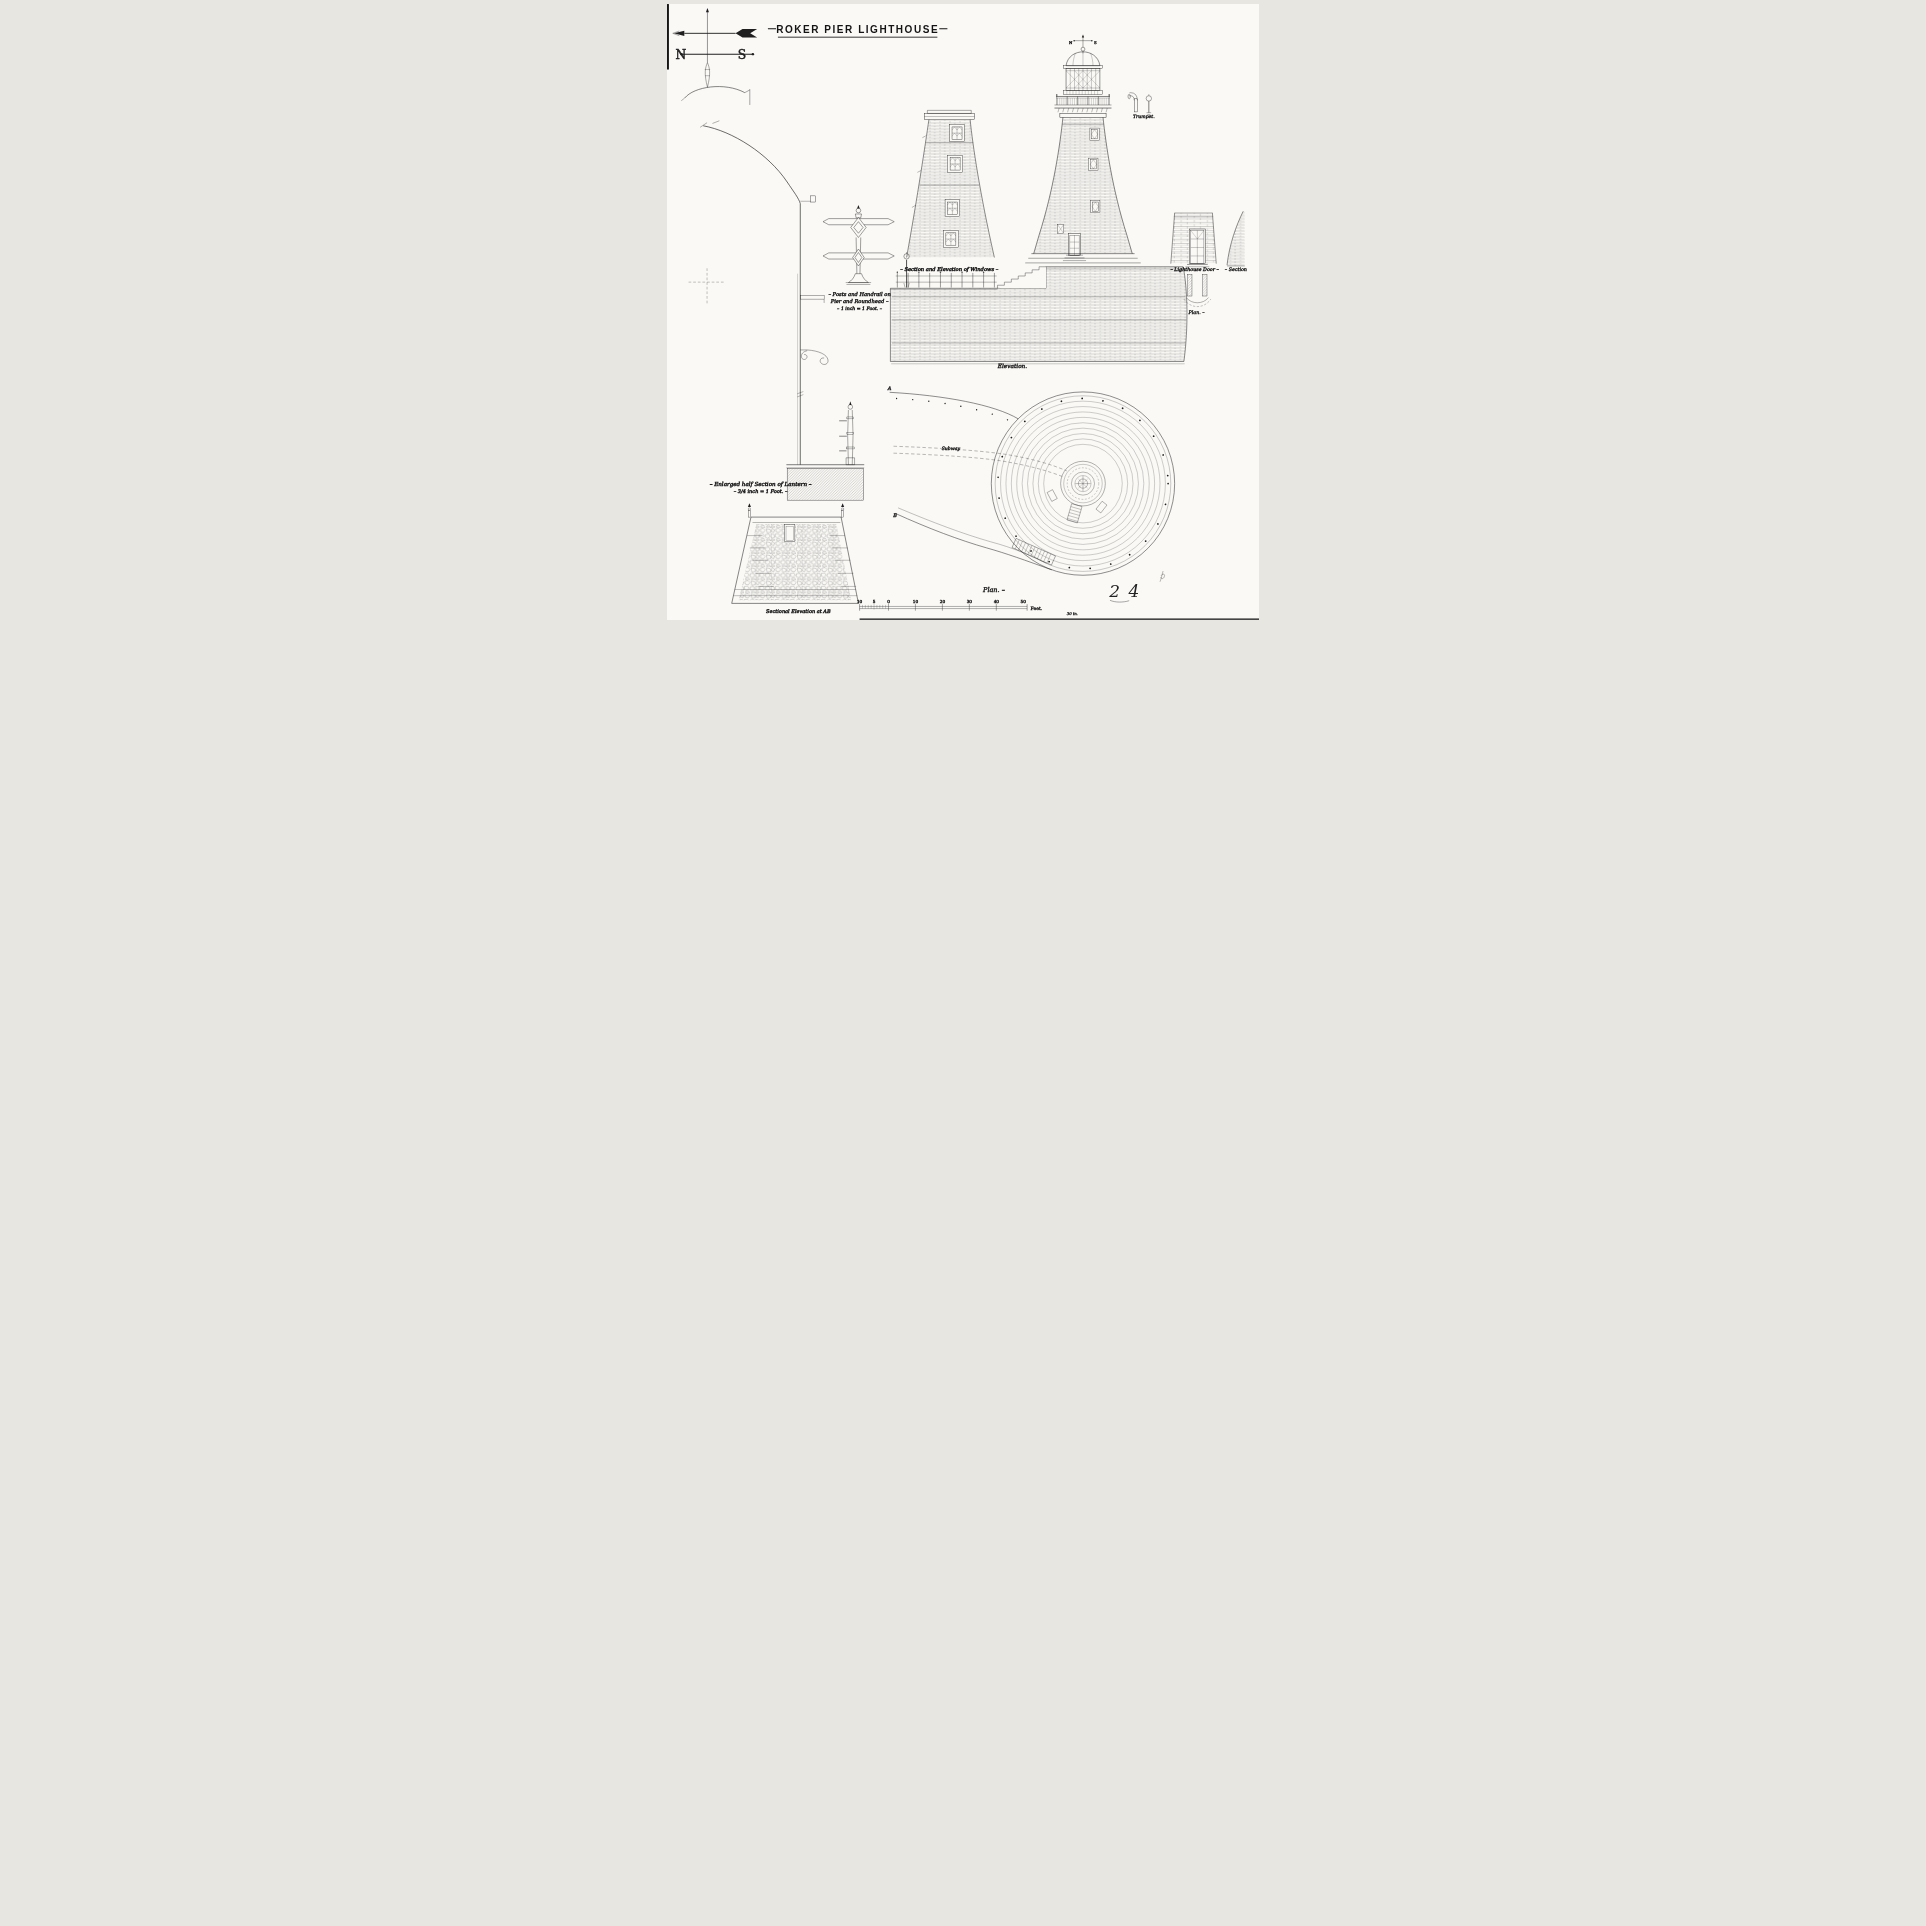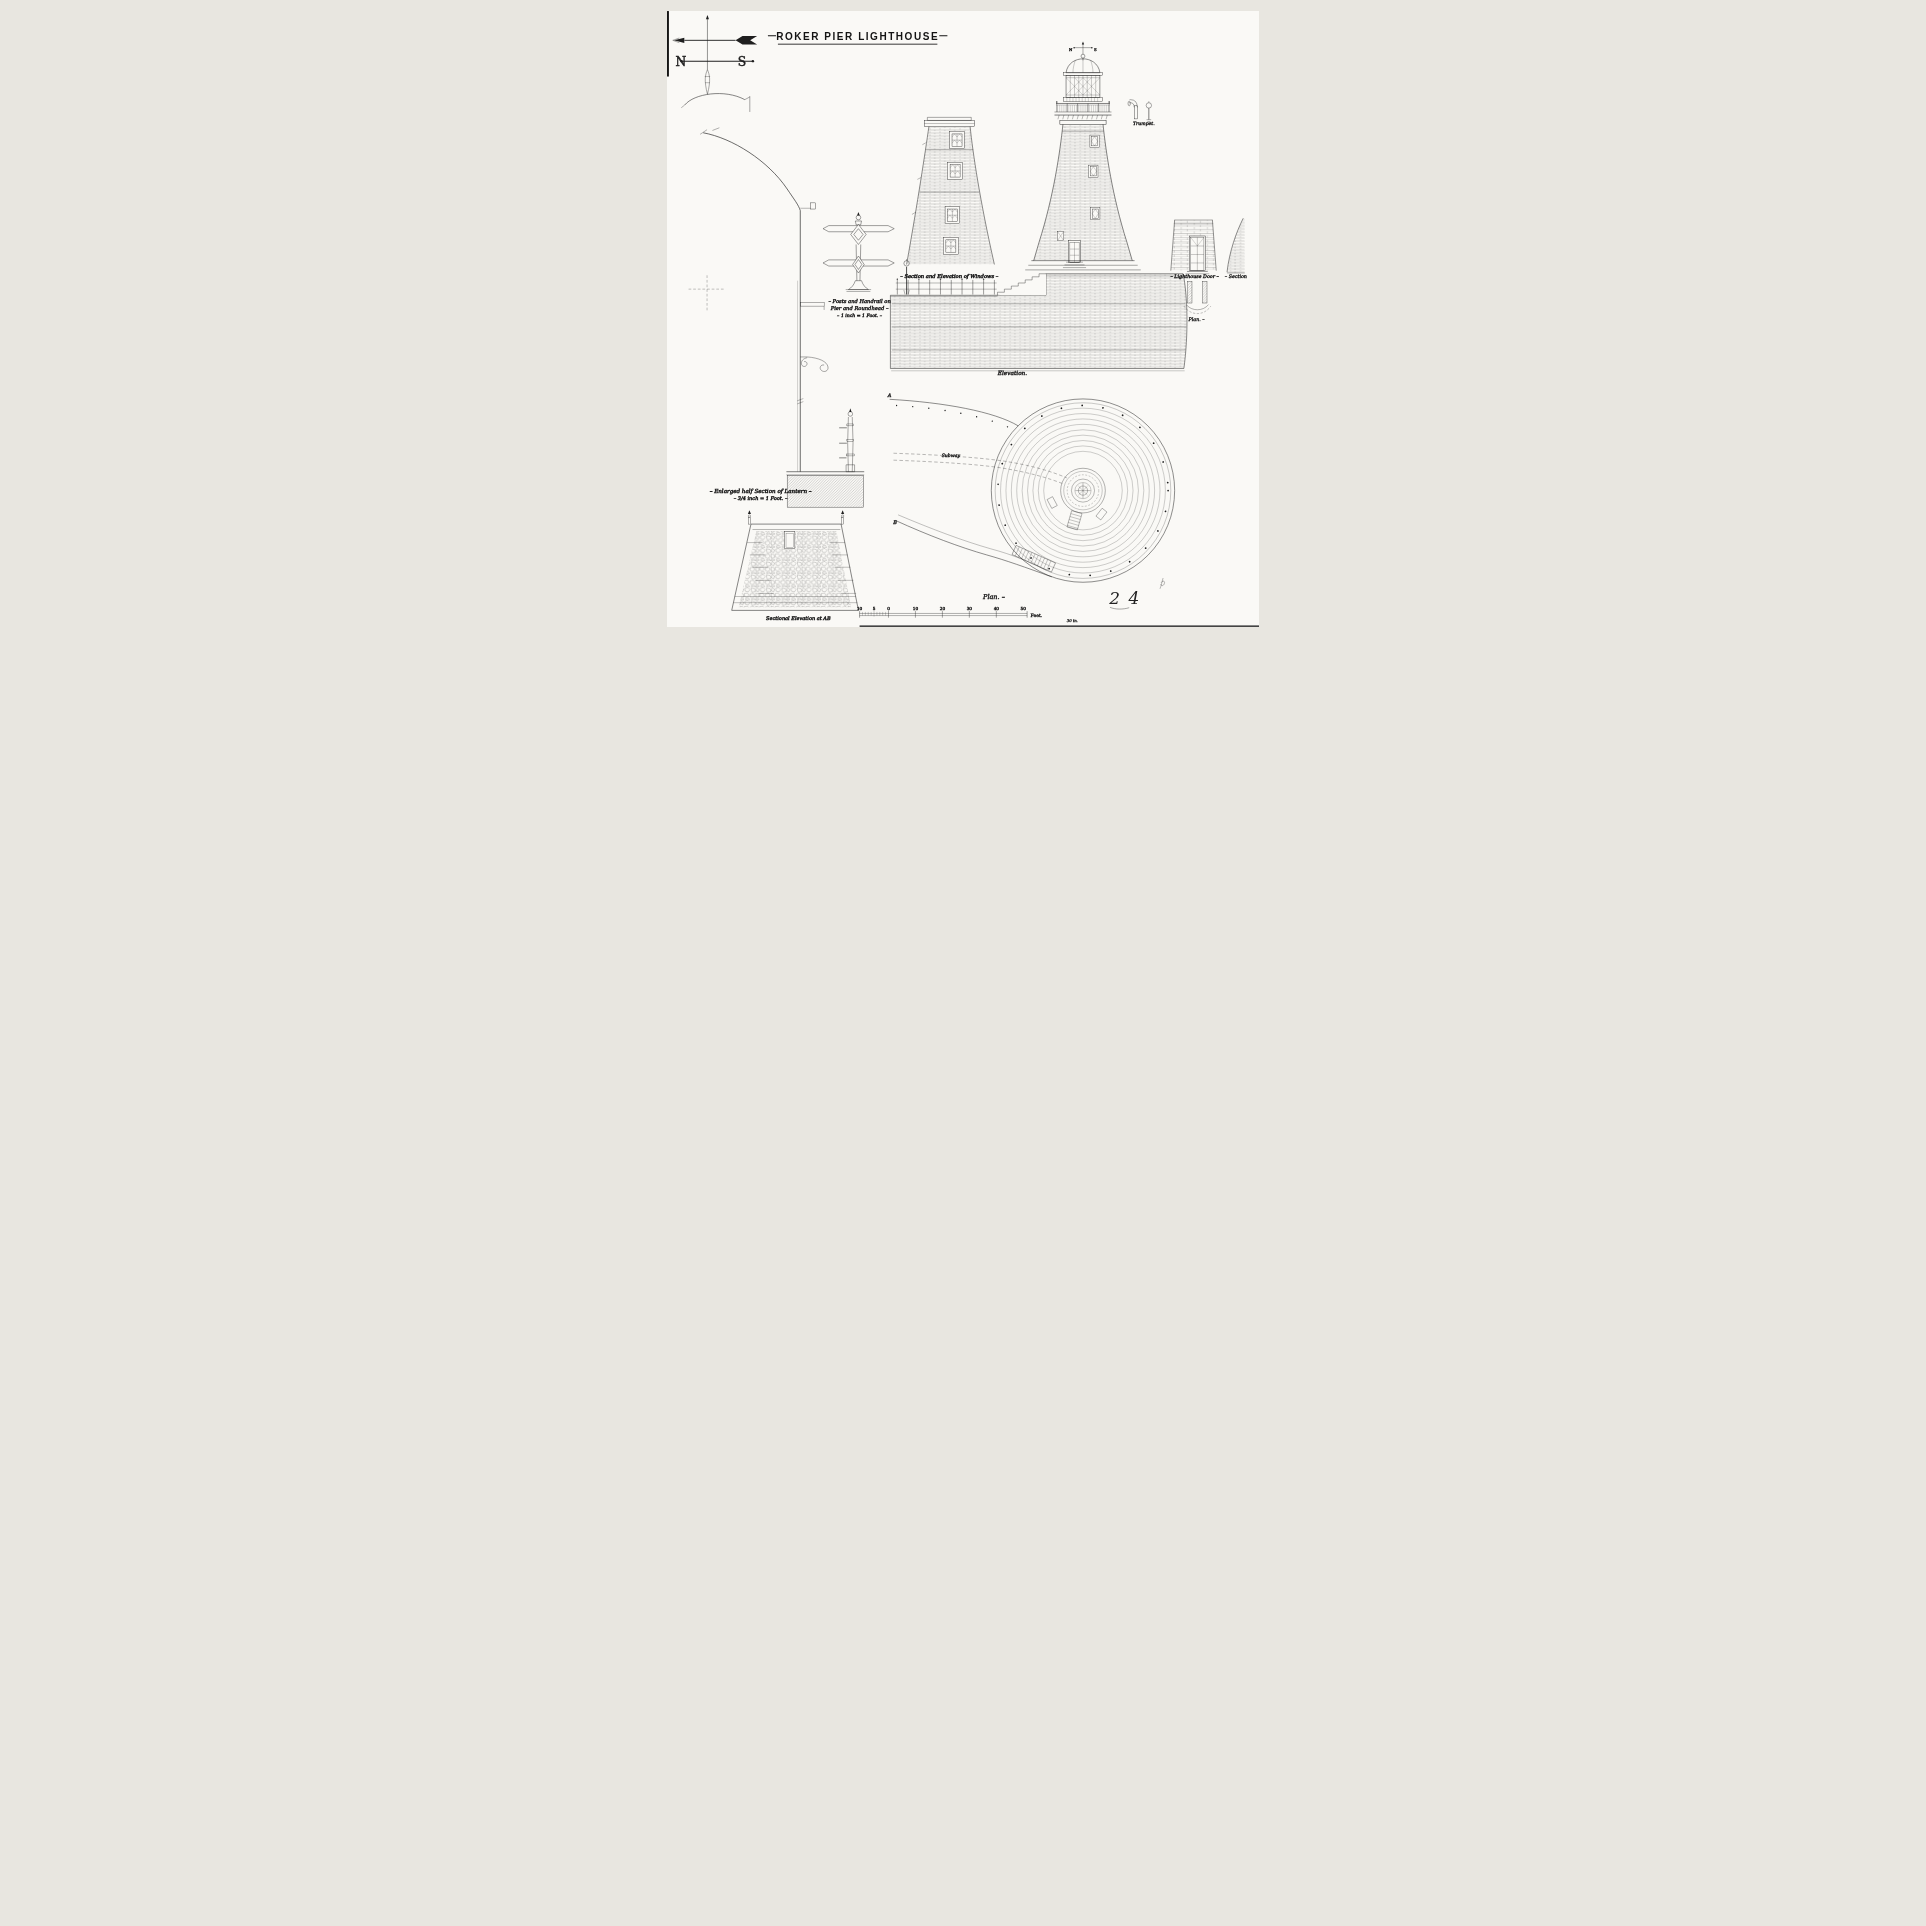--- a/index.html
+++ b/index.html
@@ -1,16 +1,16 @@
 <!DOCTYPE html>
 <html style="font-size:6.2px"><head>
 <meta charset="utf-8">
 <style>
   html,body{margin:0;padding:0;background:#e8e6e0;}
-  .sheet{position:relative;width:592px;height:616px;background:#faf9f6;margin:11px auto;overflow:hidden;}
+  .sheet{position:relative;width:592px;height:616px;background:#faf9f6;margin:4px auto;overflow:hidden;}
   svg{display:block;}
   text{fill:#1f1f1f;}
   .t-title{font-family:"Liberation Sans",sans-serif;font-weight:bold;font-size:26px;letter-spacing:4px;fill:#141414;}
   .t-serif{font-family:"DejaVu Serif",serif;}
   .t-script{font-family:"DejaVu Serif",serif;font-style:italic;fill:#222;}
   .t-note{font-family:"DejaVu Serif",serif;font-style:italic;fill:#8a8a8a;}
 </style>
 </head>
 <body>
 

